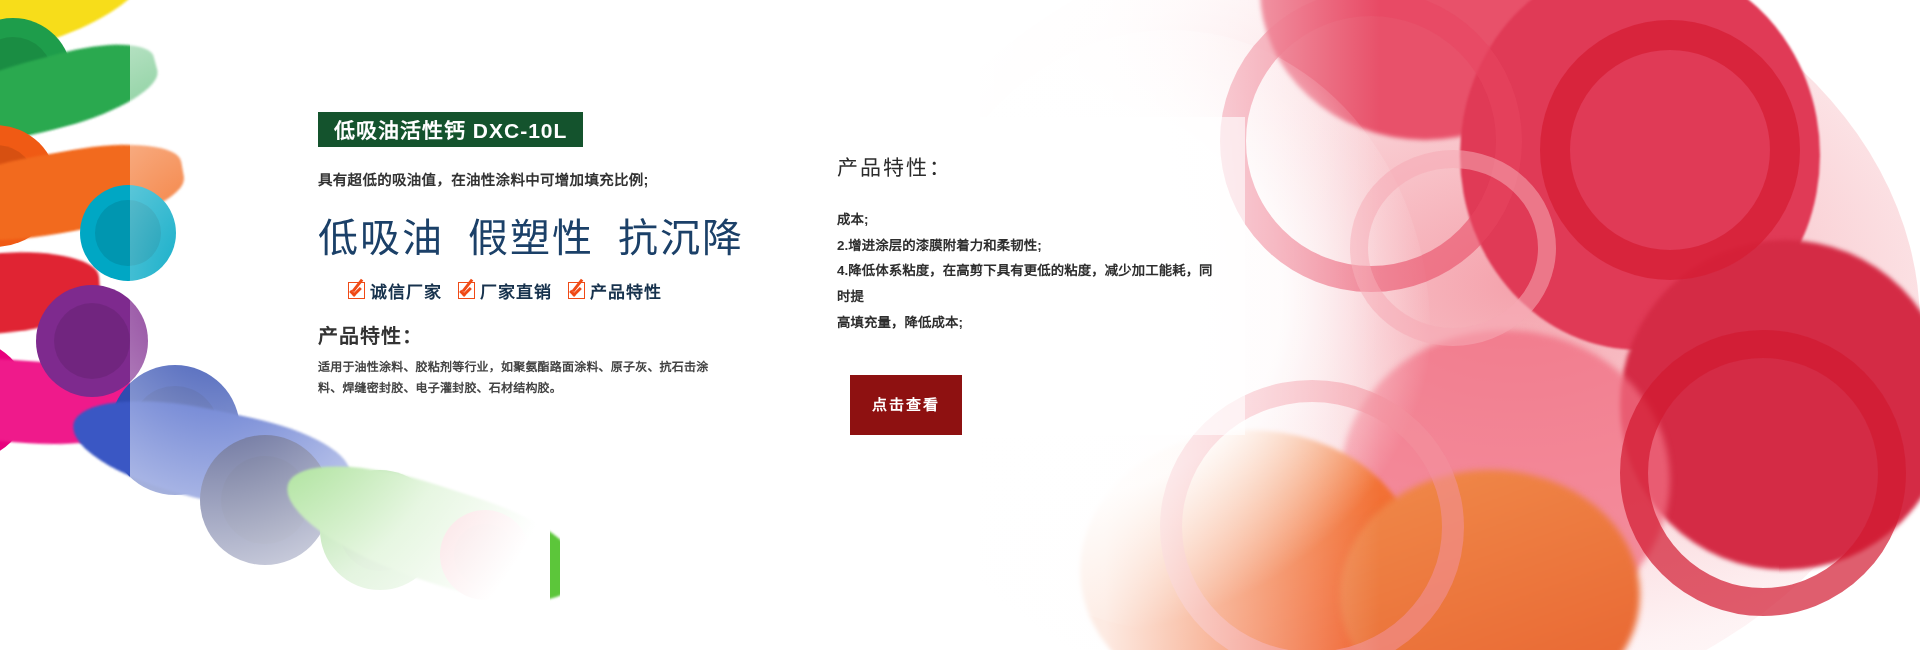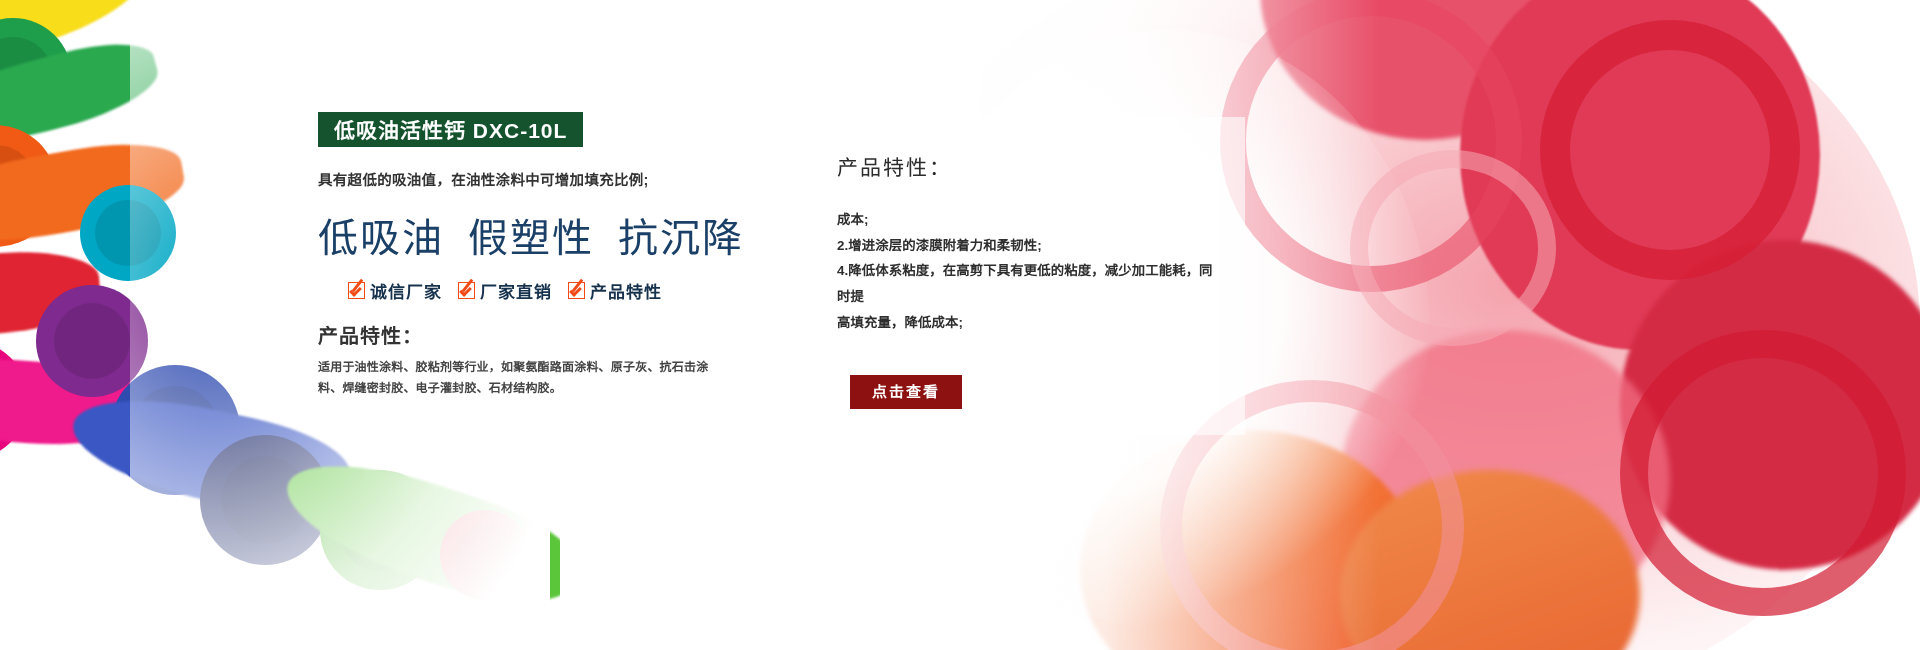--- a/index.html
+++ b/index.html
@@ -90,21 +90,21 @@
   }
   .panel-list{
     margin-top:26px;font-size:13.4px;color:#2e2e2e;line-height:1.92;
     letter-spacing:.1px;font-weight:bold;
   }
   .panel-list p{margin:0;}
   .cta{
     position:absolute;left:850px;top:375px;z-index:7;
     display:inline-block;background:#8e1111;color:#ffffff;
     font-size:15px;font-weight:bold;letter-spacing:2px;
-    padding:8px 22px;border:none;cursor:pointer;line-height:1.2;
+    padding:21px 22px;border:none;cursor:pointer;line-height:1.2;
   }
 </style>
 </head>
 <body>
 
 <div class="banner">
 
   <div class="art">
 
     <div class="blob" style="left:0;top:0;width:1920px;height:650px;border-radius:0;background:#fff;"></div>

